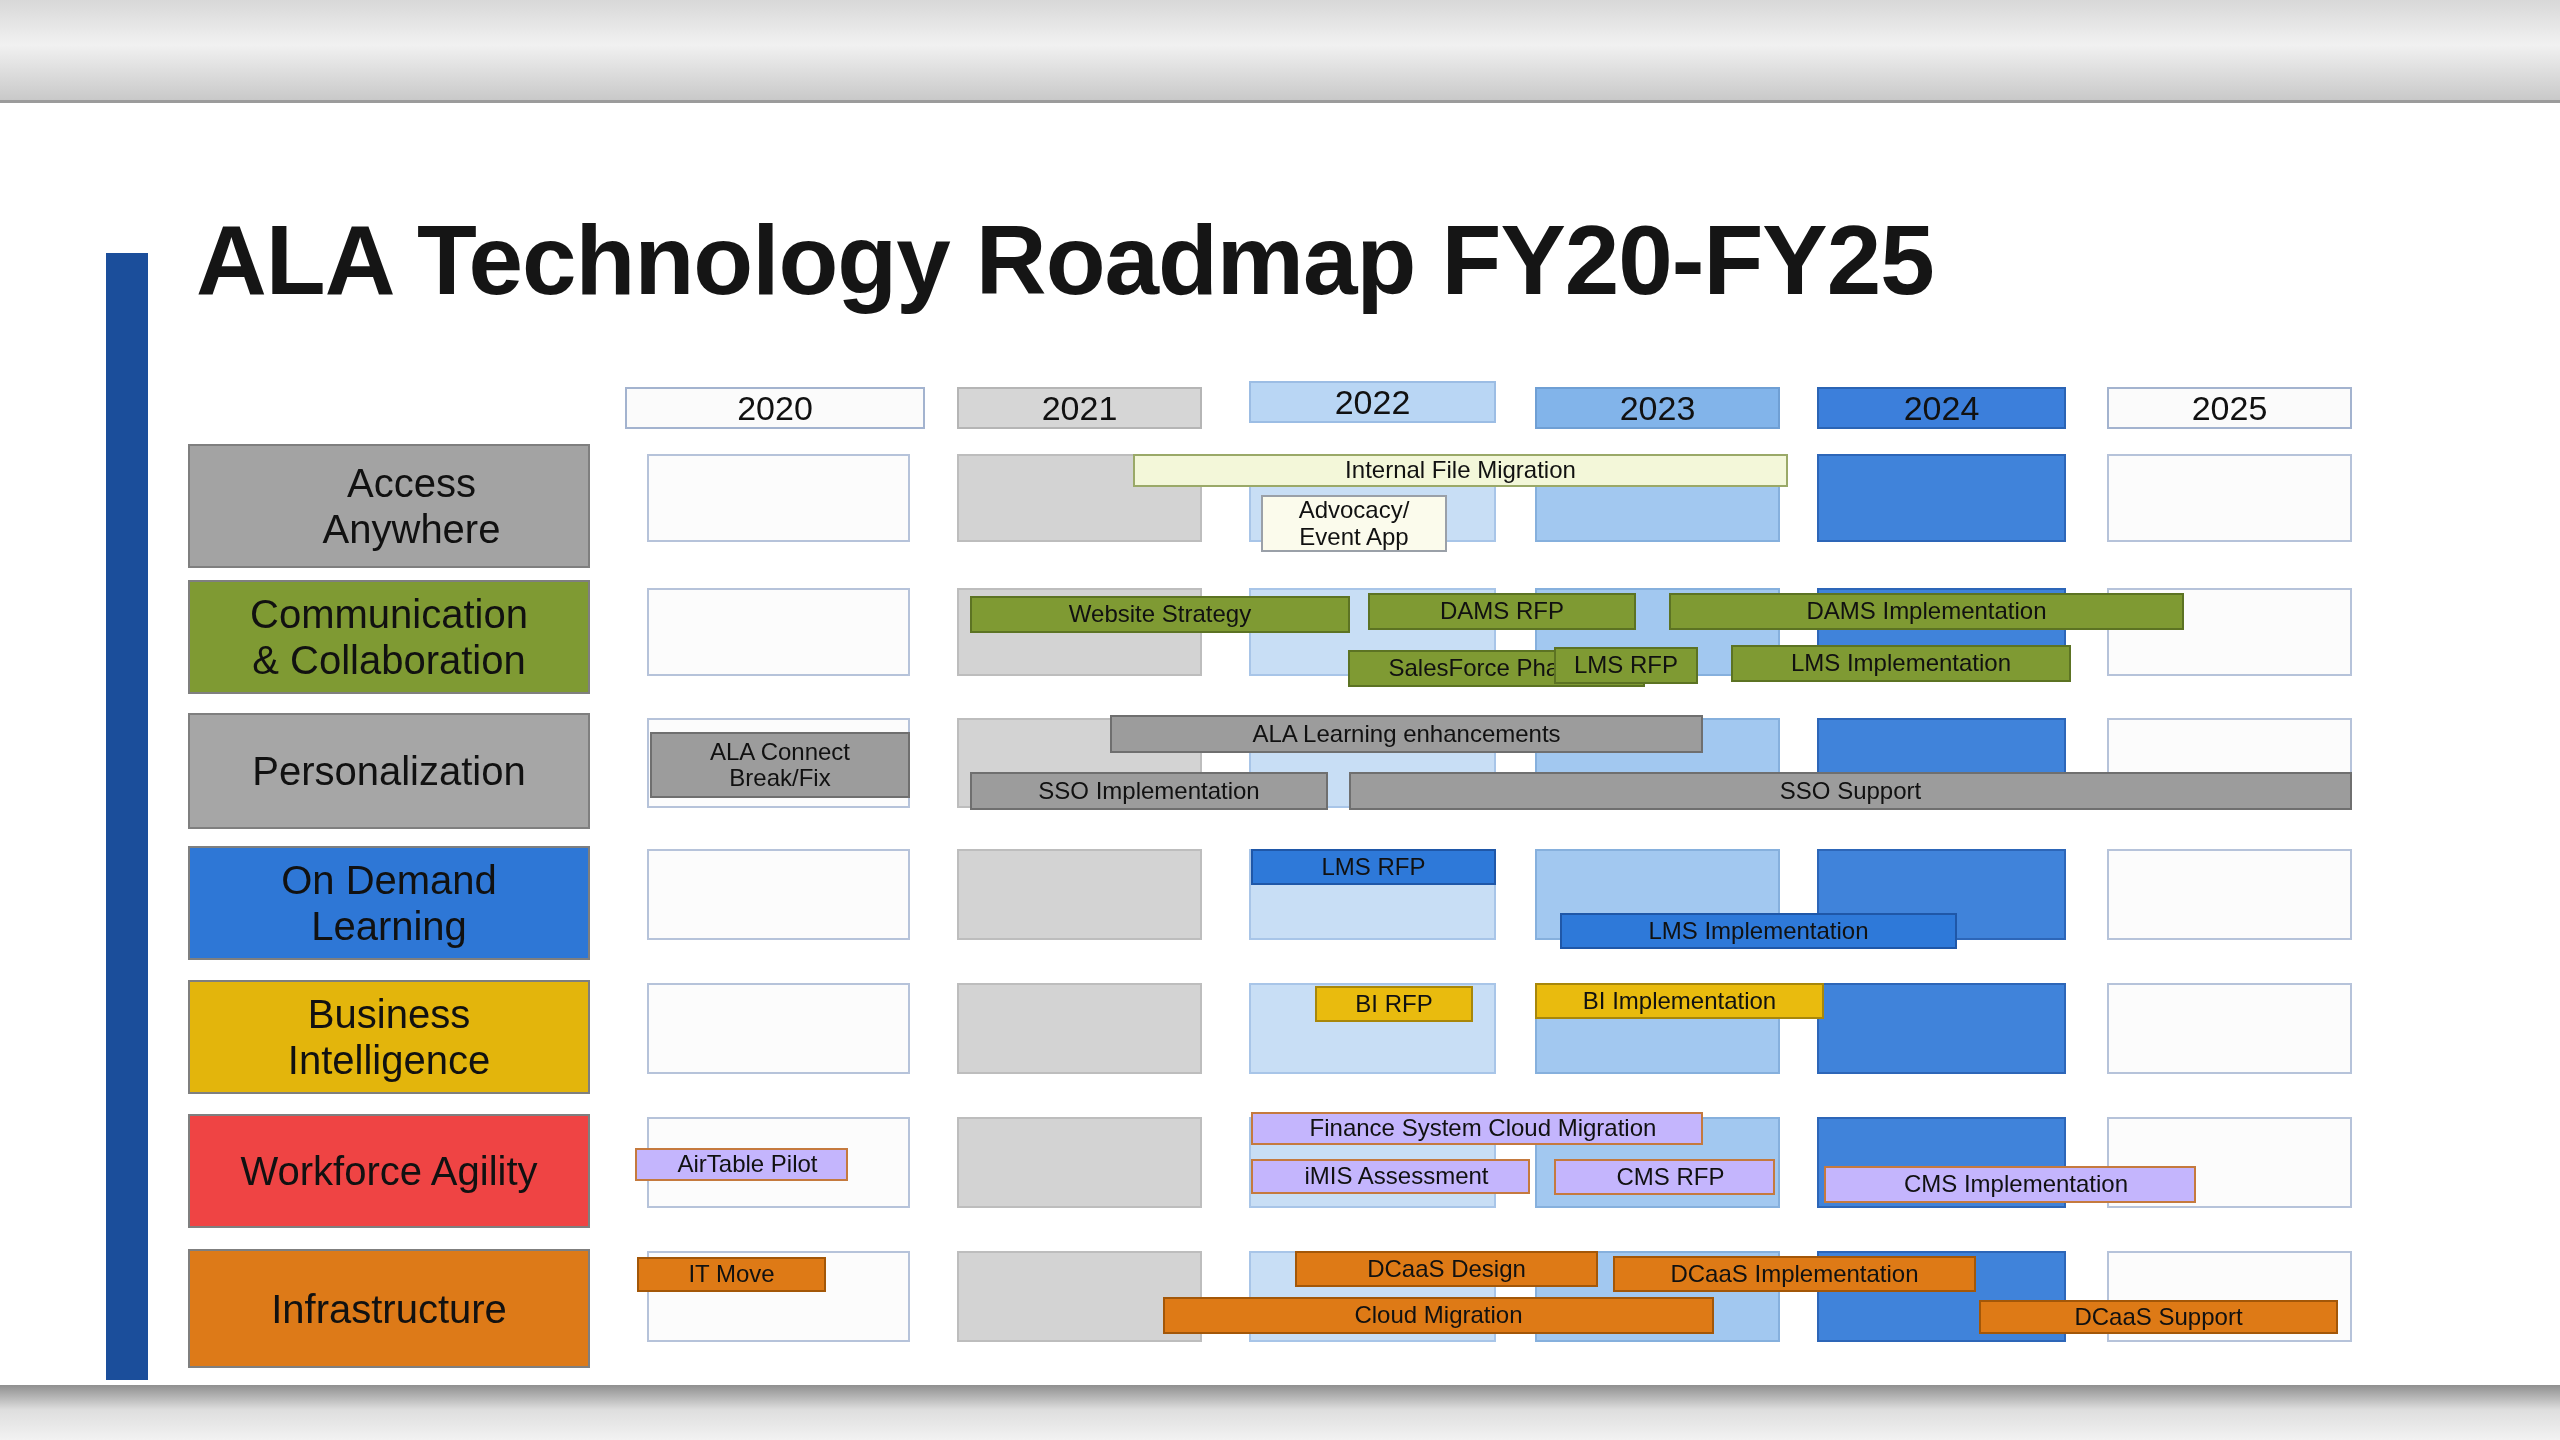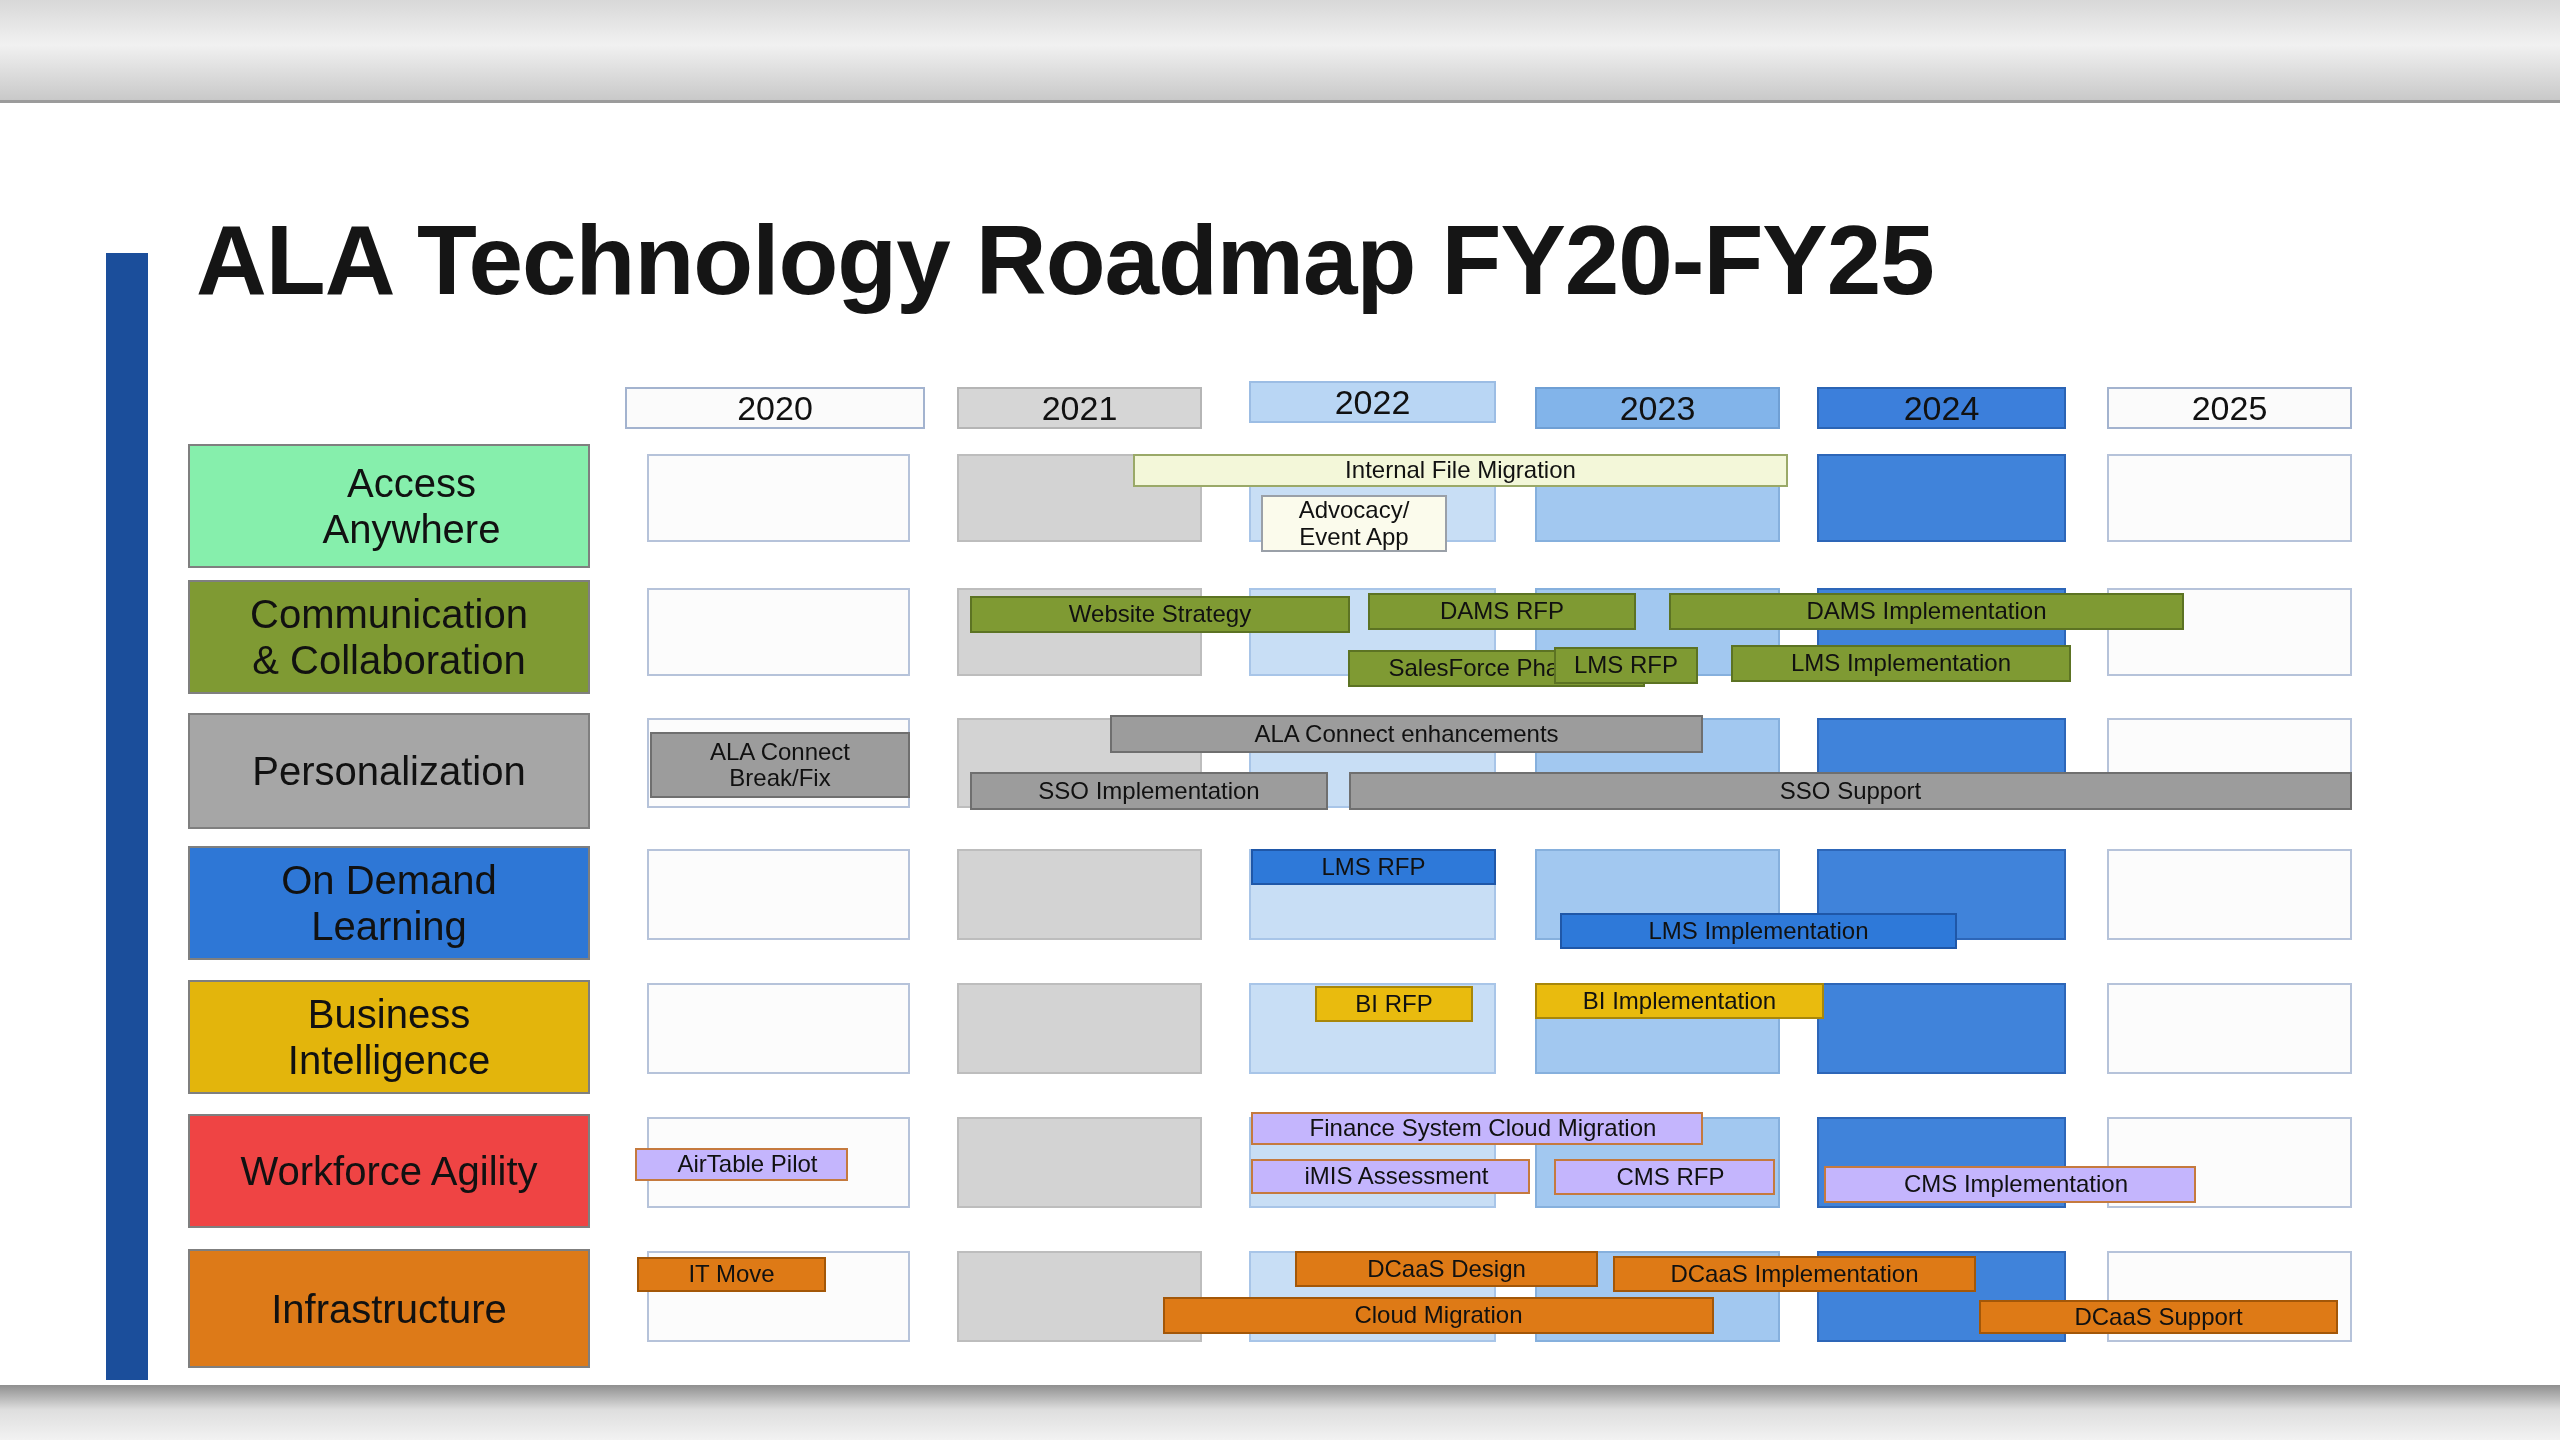--- a/index.html
+++ b/index.html
@@ -130,21 +130,21 @@
   <div class="cell r6 c2024"></div>
   <div class="cell r6 c2025"></div>
 
   <div class="cell r7 c2020"></div>
   <div class="cell r7 c2021"></div>
   <div class="cell r7 c2022"></div>
   <div class="cell r7 c2023"></div>
   <div class="cell r7 c2024"></div>
   <div class="cell r7 c2025"></div>
 
-  <div class="rowlabel" style="top:444px;height:124px;background:#86efac;padding-left:45px;">Access
+  <div class="rowlabel" style="top:444px;height:124px;background:#a3a3a3;padding-left:45px;">Access
 Anywhere</div>
   <div class="rowlabel" style="top:580px;height:114px;background:#7f9a33;">Communication
 &amp; Collaboration</div>
   <div class="rowlabel" style="top:713px;height:116px;background:#a6a6a6;">Personalization</div>
   <div class="rowlabel" style="top:846px;height:114px;background:#2e77d6;">On Demand
 Learning</div>
   <div class="rowlabel" style="top:980px;height:114px;background:#e3b50c;">Business
 Intelligence</div>
   <div class="rowlabel" style="top:1114px;height:114px;background:#ef4444;">Workforce Agility</div>
   <div class="rowlabel" style="top:1249px;height:119px;background:#dd7a18;">Infrastructure</div>
@@ -155,21 +155,21 @@
 
   <div class="bar bar-olive" style="left:970px;top:596px;width:380px;height:37px;">Website Strategy</div>
   <div class="bar bar-olive" style="left:1368px;top:593px;width:268px;height:37px;">DAMS RFP</div>
   <div class="bar bar-olive" style="left:1669px;top:593px;width:515px;height:37px;">DAMS Implementation</div>
   <div class="bar bar-olive" style="left:1316px;top:650px;width:297px;height:37px;margin-left:32px;">SalesForce Phase 2</div>
   <div class="bar bar-olive" style="left:1554px;top:647px;width:144px;height:37px;">LMS RFP</div>
   <div class="bar bar-olive" style="left:1731px;top:645px;width:340px;height:37px;">LMS Implementation</div>
 
   <div class="bar bar-gray" style="left:650px;top:732px;width:260px;height:66px;">ALA Connect
 Break/Fix</div>
-  <div class="bar bar-gray" style="left:1110px;top:715px;width:593px;height:38px;">ALA Connect enhancements</div>
+  <div class="bar bar-gray" style="left:1110px;top:715px;width:593px;height:38px;">ALA Learning enhancements</div>
   <div class="bar bar-gray" style="left:970px;top:772px;width:358px;height:38px;">SSO Implementation</div>
   <div class="bar bar-gray" style="left:1349px;top:772px;width:1003px;height:38px;">SSO Support</div>
 
   <div class="bar bar-blue" style="left:1251px;top:849px;width:245px;height:36px;">LMS RFP</div>
   <div class="bar bar-blue" style="left:1560px;top:913px;width:397px;height:36px;">LMS Implementation</div>
 
   <div class="bar bar-gold" style="left:1315px;top:986px;width:158px;height:36px;">BI RFP</div>
   <div class="bar bar-gold" style="left:1535px;top:983px;width:289px;height:36px;">BI Implementation</div>
 
   <div class="bar bar-lor" style="left:635px;top:1148px;width:213px;height:33px;">AirTable Pilot</div>

